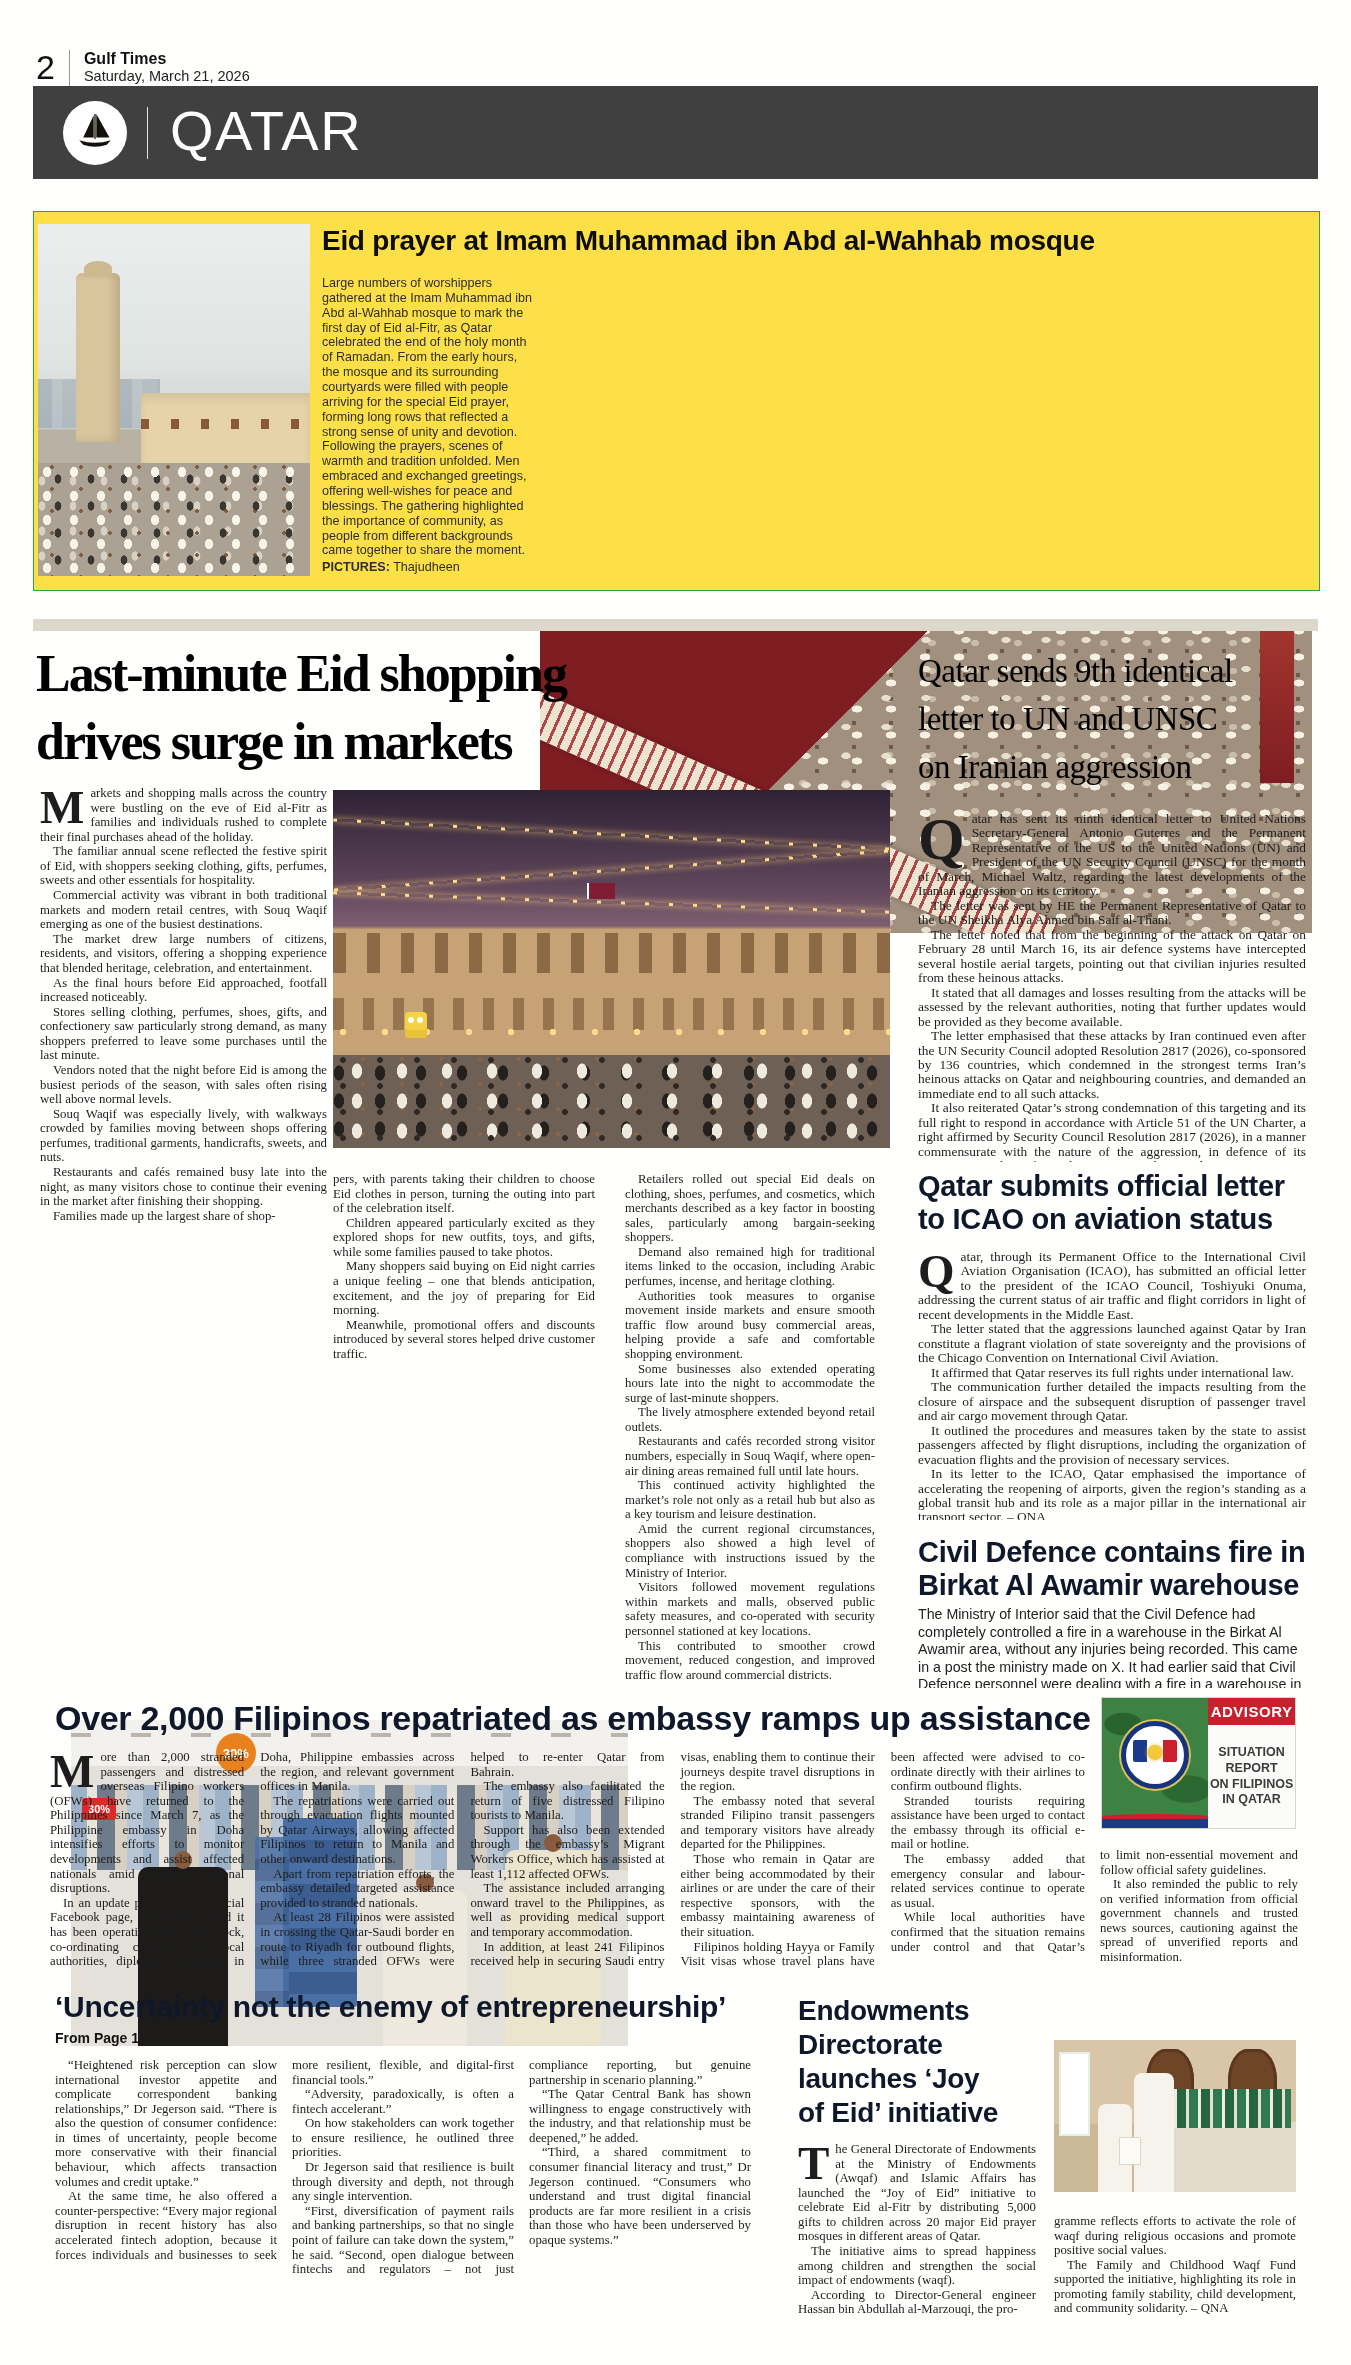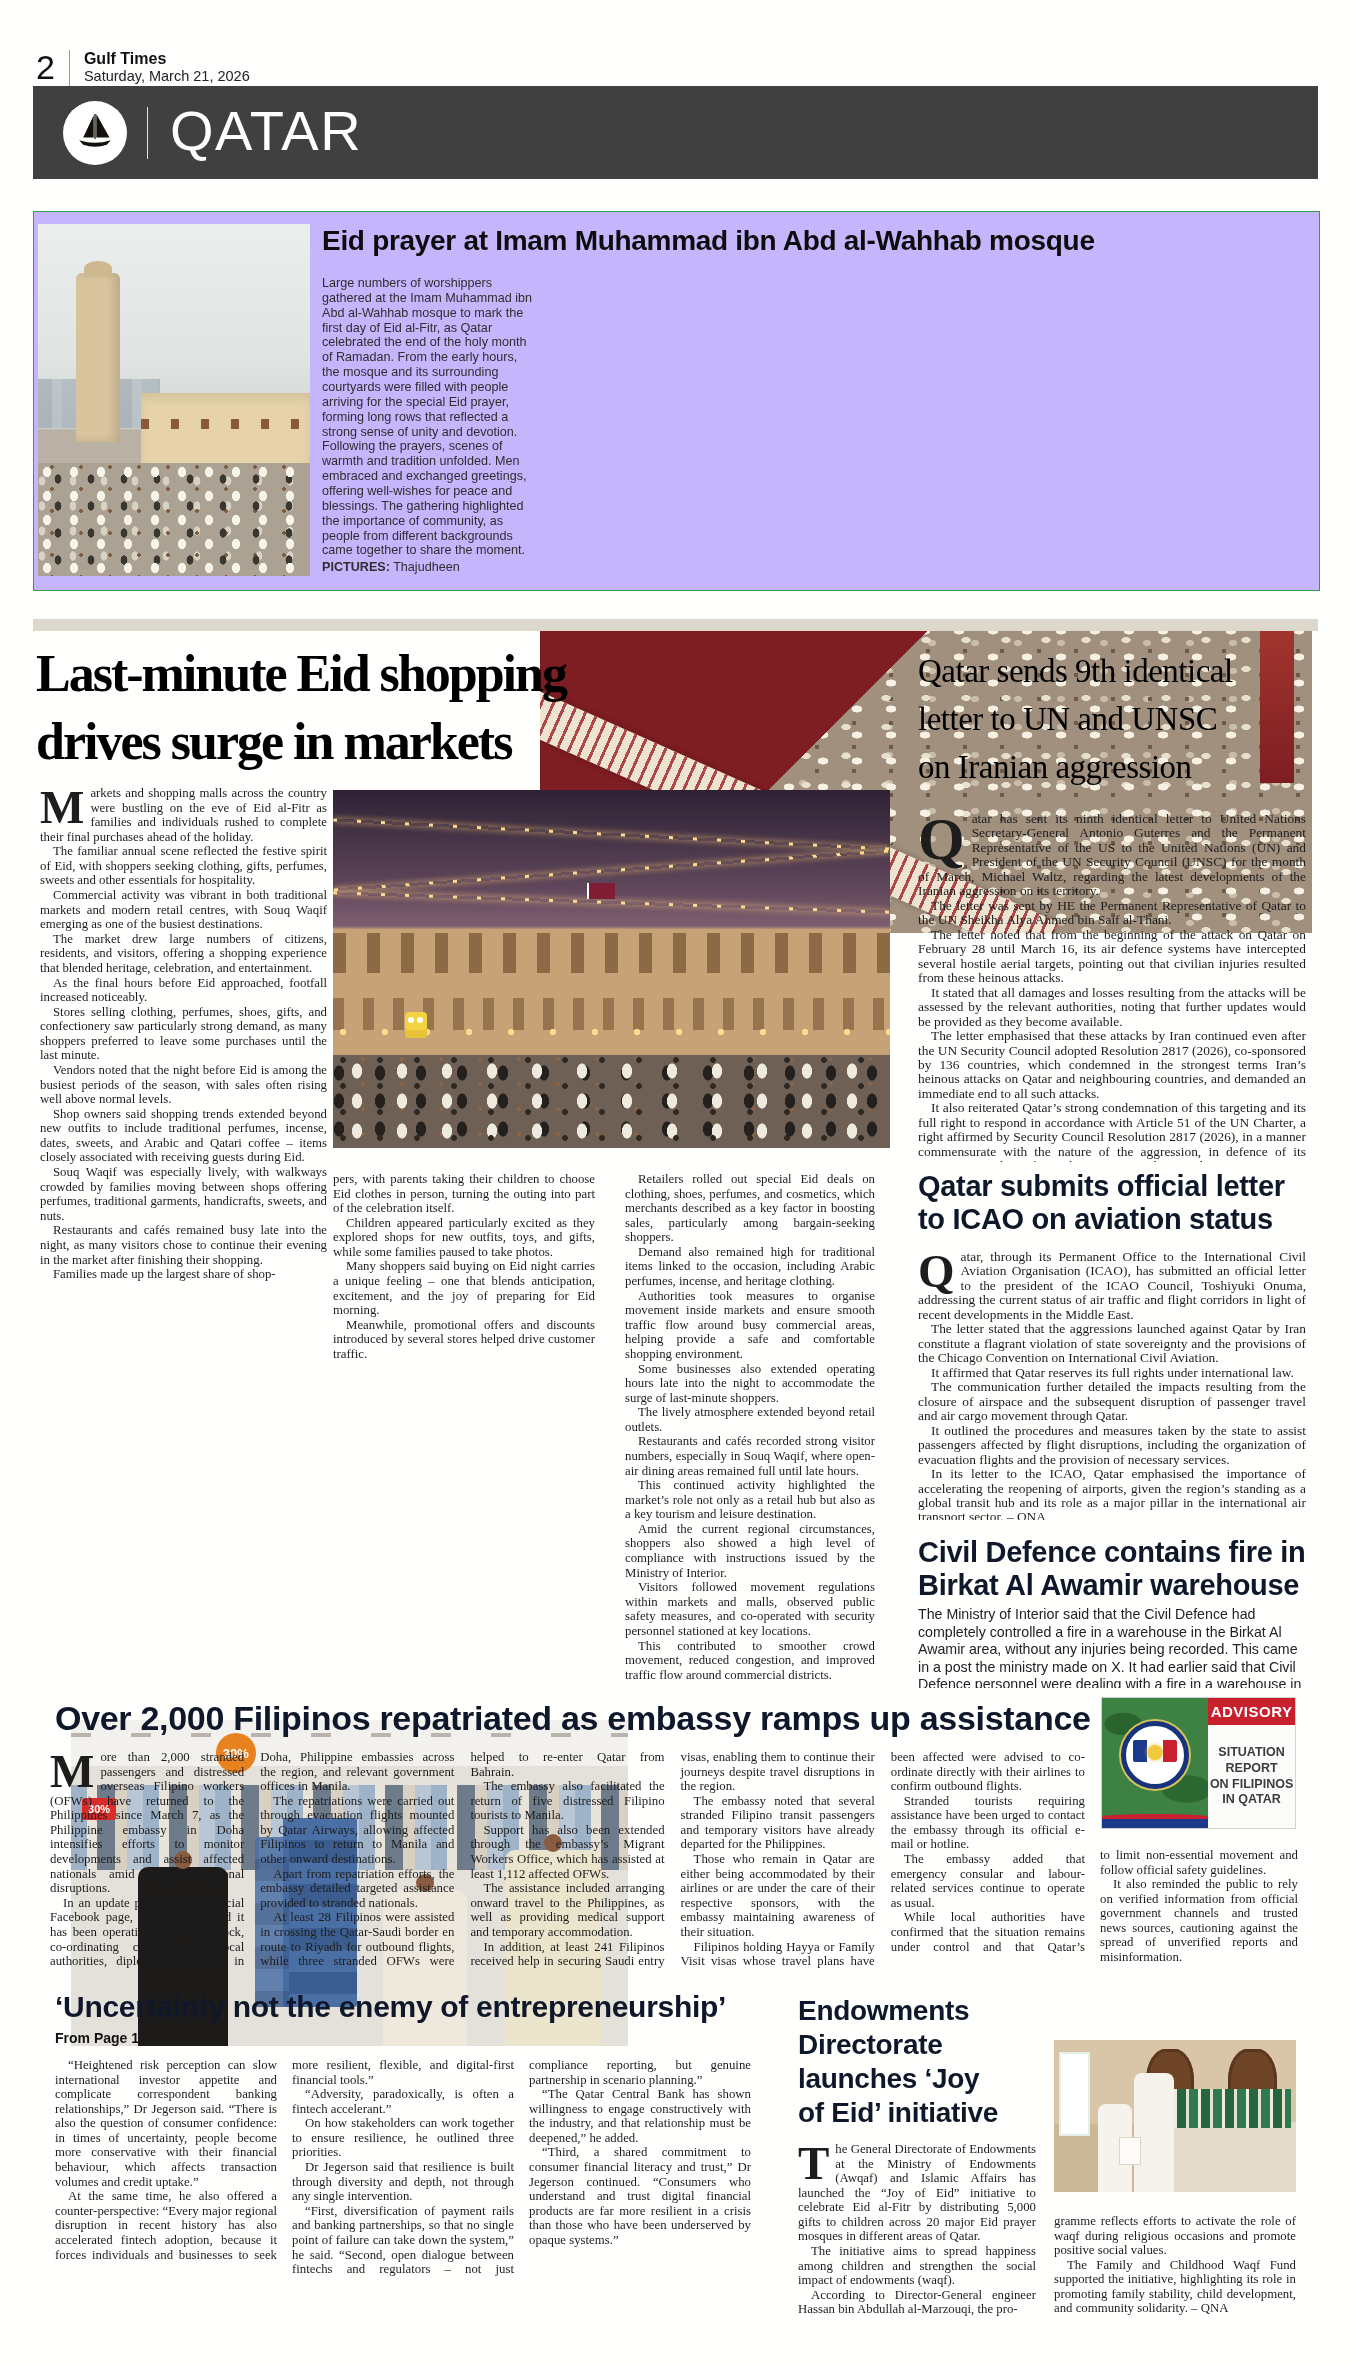--- a/index.html
+++ b/index.html
@@ -13,21 +13,21 @@
   .paper{font-family:"Liberation Sans",sans-serif;font-size:16px;font-weight:700;color:#111;line-height:1.15;}
   .pdate{font-family:"Liberation Sans",sans-serif;font-size:14.5px;color:#222;line-height:1.2;}
   
   .banner{background:#404040;display:flex;align-items:center;}
   .logo-circ{width:64px;height:64px;border-radius:50%;background:#fff;margin-left:30px;
              display:flex;align-items:center;justify-content:center;}
   .banner-rule{width:1px;height:52px;background:rgba(255,255,255,.85);margin:0 22px 0 20px;}
   .banner-title{font-family:"Liberation Sans",sans-serif;font-size:56px;font-weight:400;color:#fff;
                 letter-spacing:1.5px;line-height:1;margin-top:-4px;}
   
-  .eidbox{border:1.5px solid #2f9e48;background:#c4b5fd;}
+  .eidbox{border:1.5px solid #2f9e48;background:#fde047;}
   .eid-head{font-family:"Liberation Sans",sans-serif;font-weight:700;font-size:28px;color:#0d0d0d;
             letter-spacing:-.3px;line-height:1.05;}
   .eid-cap{font-family:"Liberation Sans",sans-serif;font-size:12.6px;line-height:1.18;color:#2e2e2e;}
   .eid-cap p{margin:0 0 2px 0;}
   .cred b{font-weight:700;}
   
   .main-head{font-family:"Liberation Serif",serif;font-weight:700;font-size:52px;letter-spacing:-2px;
              line-height:1.3;color:#000;}
   .serif-head{font-family:"Liberation Serif",serif;font-weight:400;font-size:33px;letter-spacing:-.5px;
               line-height:1.45;color:#000;}
@@ -193,21 +193,20 @@
 
   <div class="abs" style="left:33px;top:786px;width:857px;height:904px;">
     <div class="abs btxt dc3 nf" style="left:7px;top:0;width:287px;height:574px;">
         <p>Markets and shopping malls across the country were bustling on the eve of Eid al-Fitr as families and individuals rushed to complete their final purchases ahead of the holiday.</p>
         <p>The familiar annual scene reflected the festive spirit of Eid, with shoppers seeking clothing, gifts, perfumes, sweets and other essentials for hospitality.</p>
         <p>Commercial activity was vibrant in both traditional markets and modern retail centres, with Souq Waqif emerging as one of the busiest destinations.</p>
         <p>The market drew large numbers of citizens, residents, and visitors, offering a shopping experience that blended heritage, celebration, and entertainment.</p>
         <p>As the final hours before Eid approached, footfall increased noticeably.</p>
         <p>Stores selling clothing, perfumes, shoes, gifts, and confectionery saw particularly strong demand, as many shoppers preferred to leave some purchases until the last minute.</p>
         <p>Vendors noted that the night before Eid is among the busiest periods of the season, with sales often rising well above normal levels.</p>
-        <p>Shop owners said shopping trends extended beyond new outfits to include traditional perfumes, incense, dates, sweets, and Arabic and Qatari coffee – items closely associated with receiving guests during Eid.</p>
         <p>Souq Waqif was especially lively, with walkways crowded by families moving between shops offering perfumes, traditional garments, handicrafts, sweets, and nuts.</p>
         <p>Restaurants and cafés remained busy late into the night, as many visitors chose to continue their evening in the market after finishing their shopping.</p>
         <p>Families made up the largest share of shop-</p>
       </div>
     <div class="abs photo ph-souq" style="left:300px;top:4px;width:557px;height:358px;">
       <div class="lights" style="left:0;top:12%;width:100%;transform:rotate(3deg);"></div>
       <div class="lights" style="left:0;top:22%;width:100%;transform:rotate(-4deg);"></div>
       <div class="lights" style="left:0;top:31%;width:100%;transform:rotate(2deg);"></div>
       <div class="souq-win1"></div>
       <div class="souq-win2"></div>

